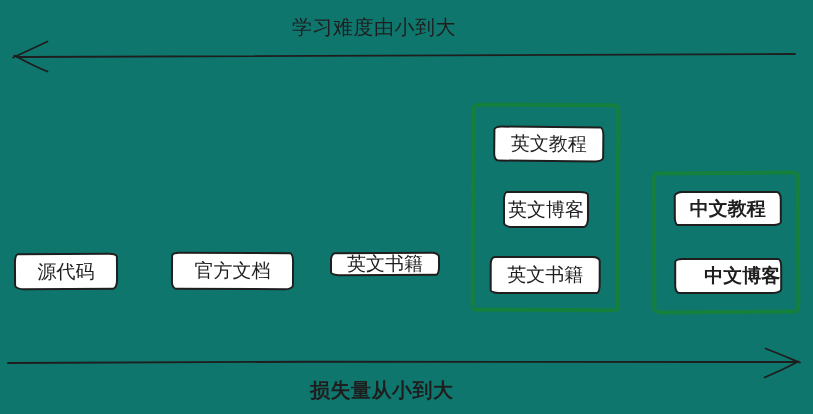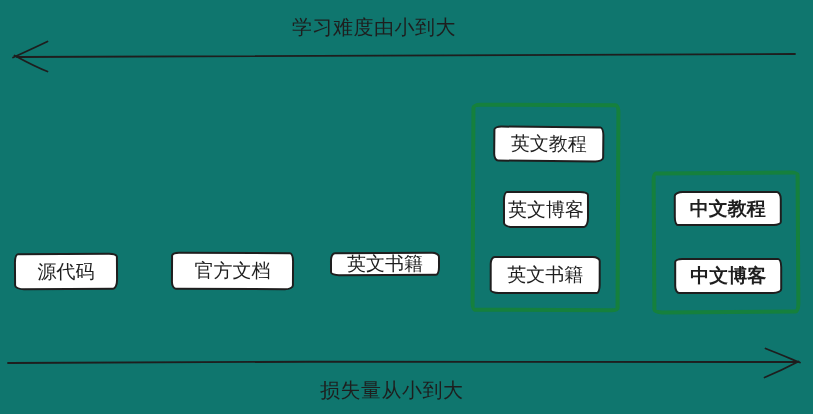--- a/index.html
+++ b/index.html
@@ -56,21 +56,21 @@
     </g>
     <g fill="none" stroke="#1e1e1e" stroke-width="1.8" stroke-linecap="round">
       <path d="M8 363 C 270 361.5, 540 361, 797 362"></path>
       <path d="M765.5 348.5 C 777 353, 789 358, 800 362.5"></path>
       <path d="M798.5 361.5 C 788 367, 776.5 372.5, 764.5 377.5"></path>
     </g>
   </svg>
 
   <div class="axis-label" style="left:292px; top:14px;">学习难度由小到大</div>
 
-  <div class="axis-label" style="left:320px; top:377px;">损失量从小到大</div>
+  <div class="axis-label" style="left:310px; top:377px;font-weight:bold;">损失量从小到大</div>
 
   <div class="sketch-box r1" style="left:14px; top:253px; width:104px; height:37px;font-family:Liberation Mono, monospace;">
     <span>源代码</span>
   </div>
 
   <div class="sketch-box r2" style="left:171px; top:252px; width:123px; height:38px;">
     <span>官方文档</span>
   </div>
 
   <div class="sketch-box r3" style="left:330px; top:252px; width:110px; height:24px;">
@@ -91,18 +91,18 @@
       <span>英文书籍</span>
     </div>
   </div>
 
   <div class="group-box r1" style="left:652px; top:171px; width:148px; height:143px;font-weight:bold;">
 
     <div class="sketch-box r4" style="left:18px; top:16px; width:108px; height:35px;">
       <span>中文教程</span>
     </div>
 
-    <div class="sketch-box r2" style="left:18px; top:83px; width:108px; height:36px;">
+    <div class="sketch-box r2" style="left:18px; top:83px; width:108px; height:36px;justify-content:flex-end;">
       <span>中文博客</span>
     </div>
   </div>
 
 </div>
 
 </body></html>

